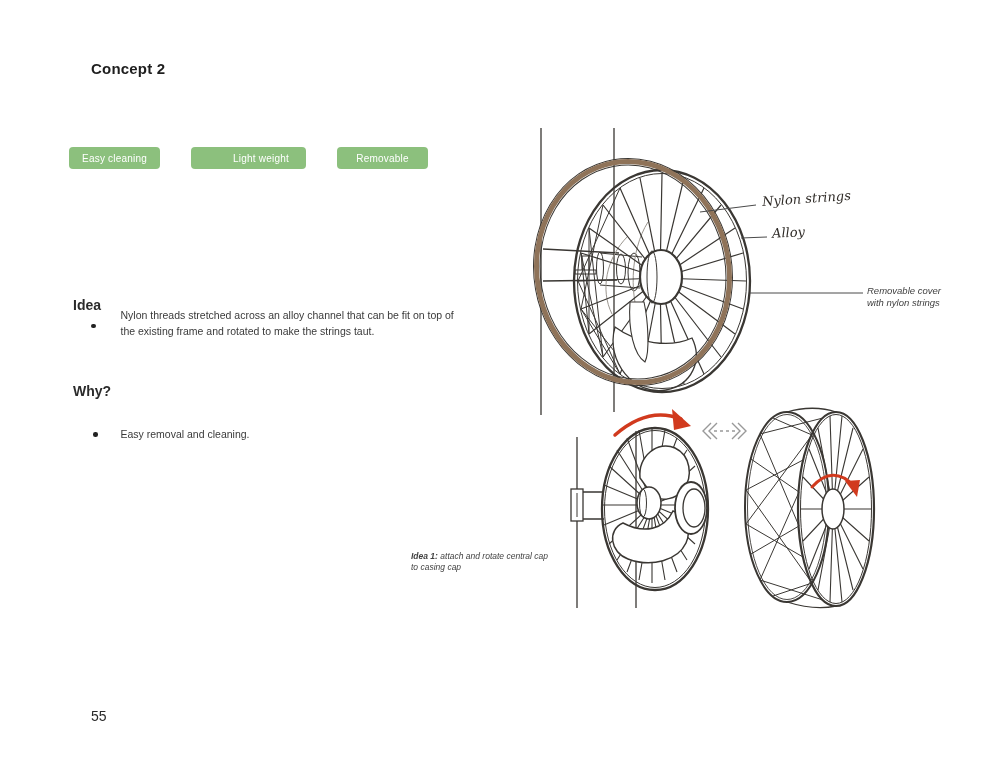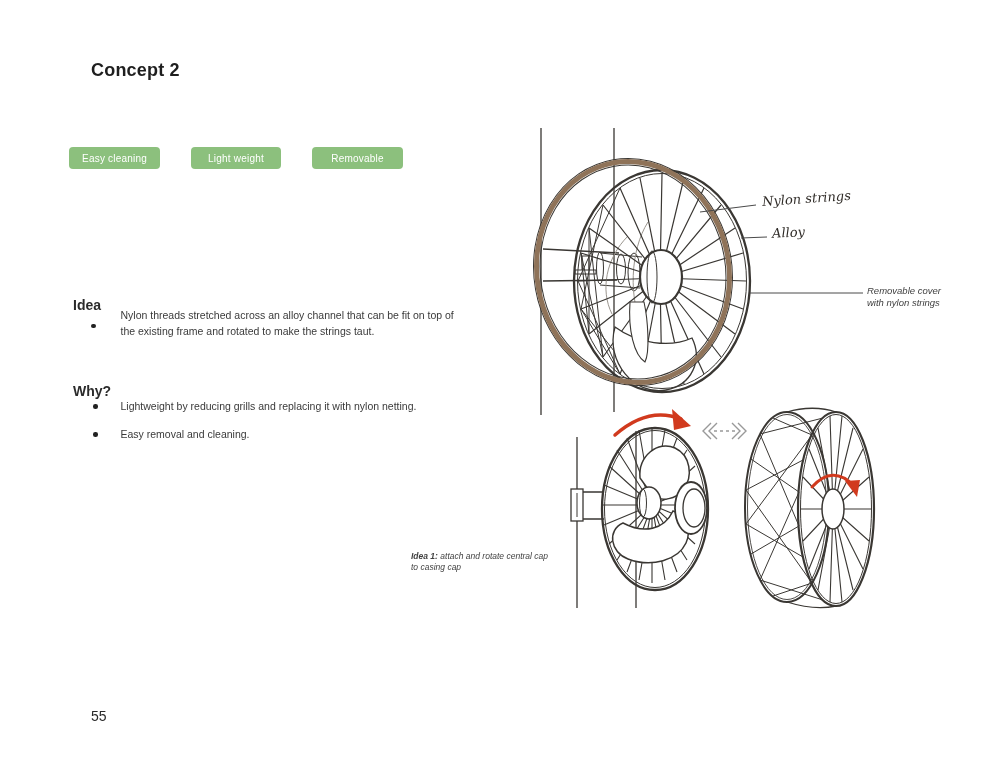--- a/index.html
+++ b/index.html
@@ -12,30 +12,30 @@
     --text-dark:#2B2B2B;
     --text-body:#3A3A3A;
   }
   html,body{margin:0;padding:0;background:#ffffff;}
   .page{
     position:relative;width:1000px;height:773px;background:#fff;overflow:hidden;
     font-family:"Liberation Sans",sans-serif;color:var(--text-body);
   }
   .abs{position:absolute;}
   .page-title{
-    left:91px;top:60px;font-size:18px;font-weight:700;color:#1e1e1e;
+    left:91px;top:60px;font-size:15px;font-weight:700;color:#1e1e1e;
     letter-spacing:0.2px;
   }
   .badges{left:69px;top:147px;display:flex;gap:31px;}
   .badge{
     background:var(--badge-green);color:#ffffff;border-radius:4px;
     height:22px;display:flex;align-items:center;justify-content:center;
     font-size:10px;letter-spacing:0.2px;
   }
-  .badge.b1{width:91px;}.badge.b2{width:90px;}.badge.b3{width:91px;}
+  .badge.b1{width:91px;}.badge.b2{width:90px;padding-left:25px;}.badge.b3{width:91px;}
   .section-heading{font-size:14px;font-weight:700;color:var(--text-dark);}
   .idea-heading{left:73px;top:297px;}
   .why-heading{left:73px;top:383px;}
   .bullet-row{display:flex;align-items:flex-start;}
   .bullet-dot{
     width:4.5px;height:4.5px;border-radius:50%;background:#222;
     margin-top:5px;flex:0 0 auto;
   }
   .bullet-text{font-size:10.5px;line-height:15.5px;color:var(--text-body);}
   .idea-bullet{left:91px;top:308px;width:380px;align-items:center;}
@@ -82,24 +82,20 @@
     <div class="badge b3">Removable</div>
   </div>
 
   <div class="abs section-heading idea-heading">Idea</div>
   <div class="abs bullet-row idea-bullet">
     <span class="bullet-dot"></span>
     <span class="bullet-text">Nylon threads stretched across an alloy channel that can be fit on top of the existing frame and rotated to make the strings taut.</span>
   </div>
 
   <div class="abs section-heading why-heading">Why?</div>
-  <div class="abs bullet-row why-bullet-1">
-    <span class="bullet-dot"></span>
-    <span class="bullet-text">Lightweight by reducing grills and replacing it with nylon netting.</span>
-  </div>
   <div class="abs bullet-row why-bullet-2">
     <span class="bullet-dot"></span>
     <span class="bullet-text">Easy removal and cleaning.</span>
   </div>
 
   <div class="abs steps">
     <div class="step"><span class="step-label">Idea 1:</span><span> attach and rotate central cap to casing cap</span></div>
   </div>
 
   <div class="abs handwritten hw-nylon">Nylon strings</div>

